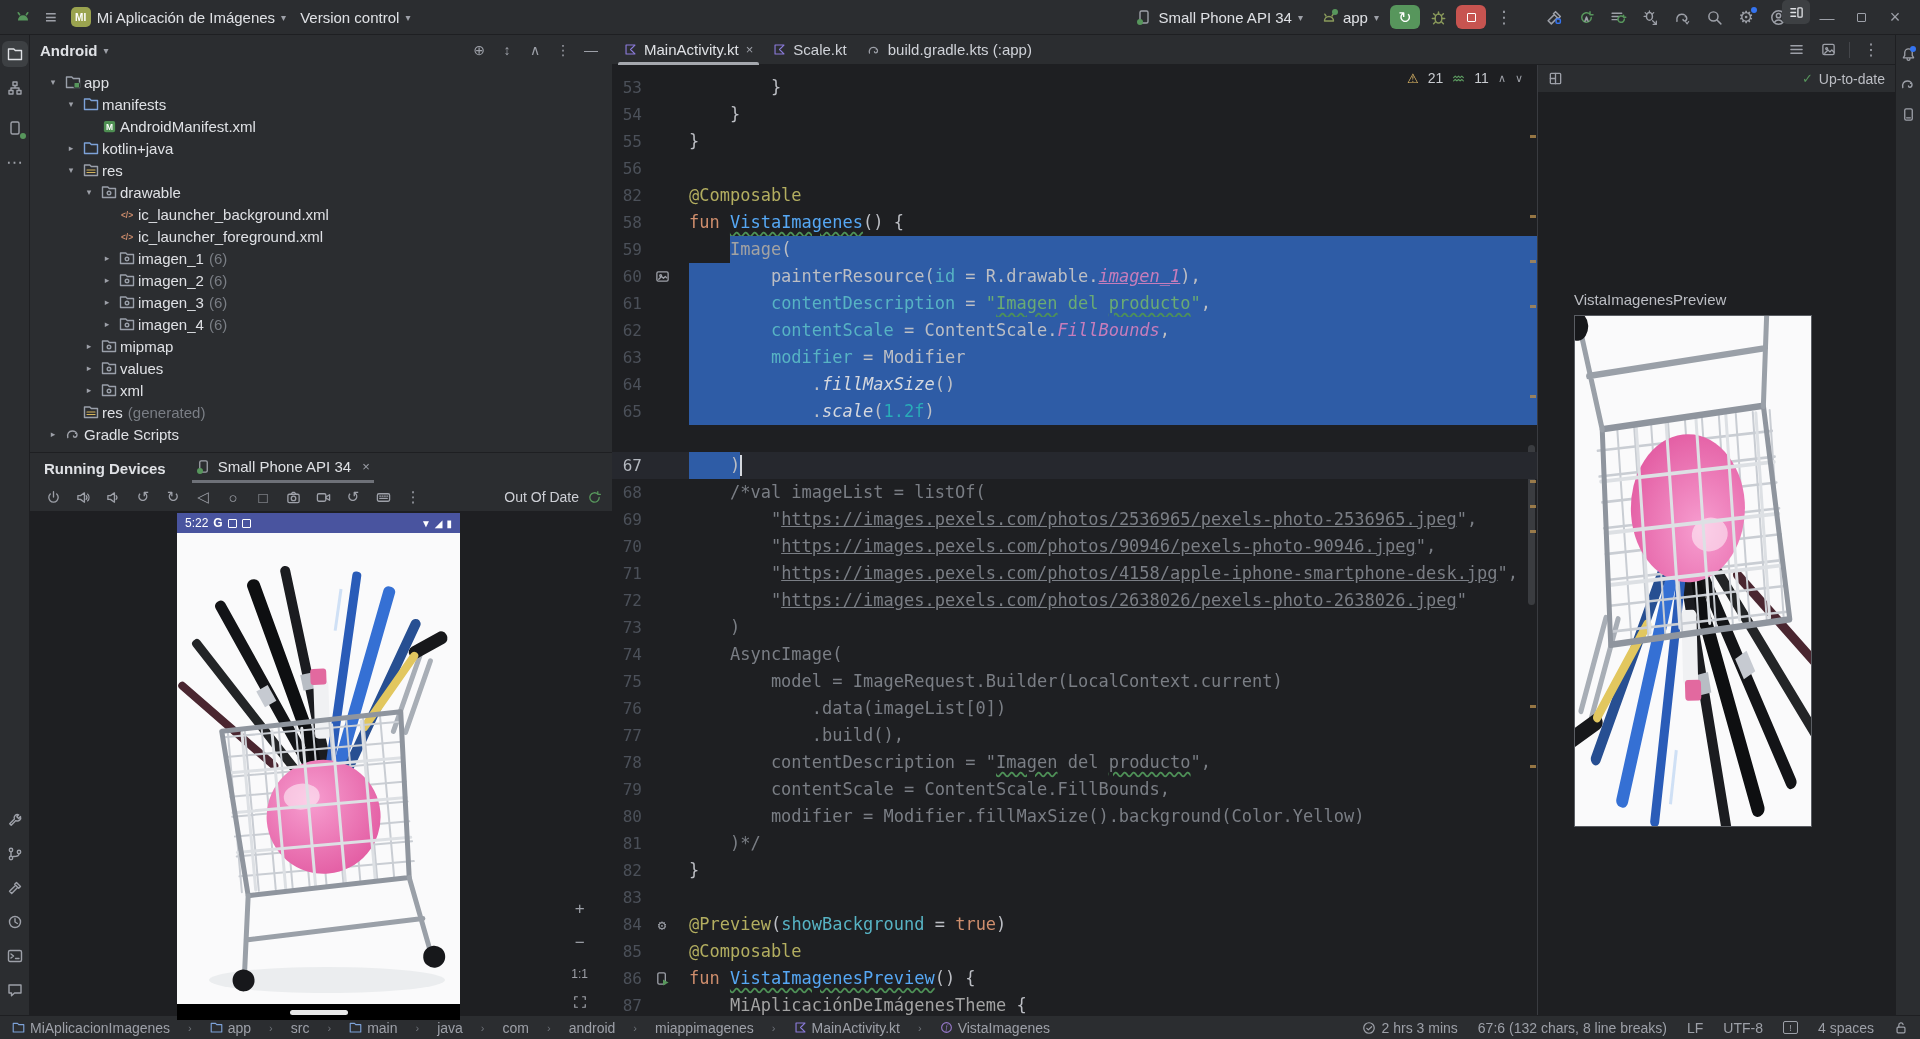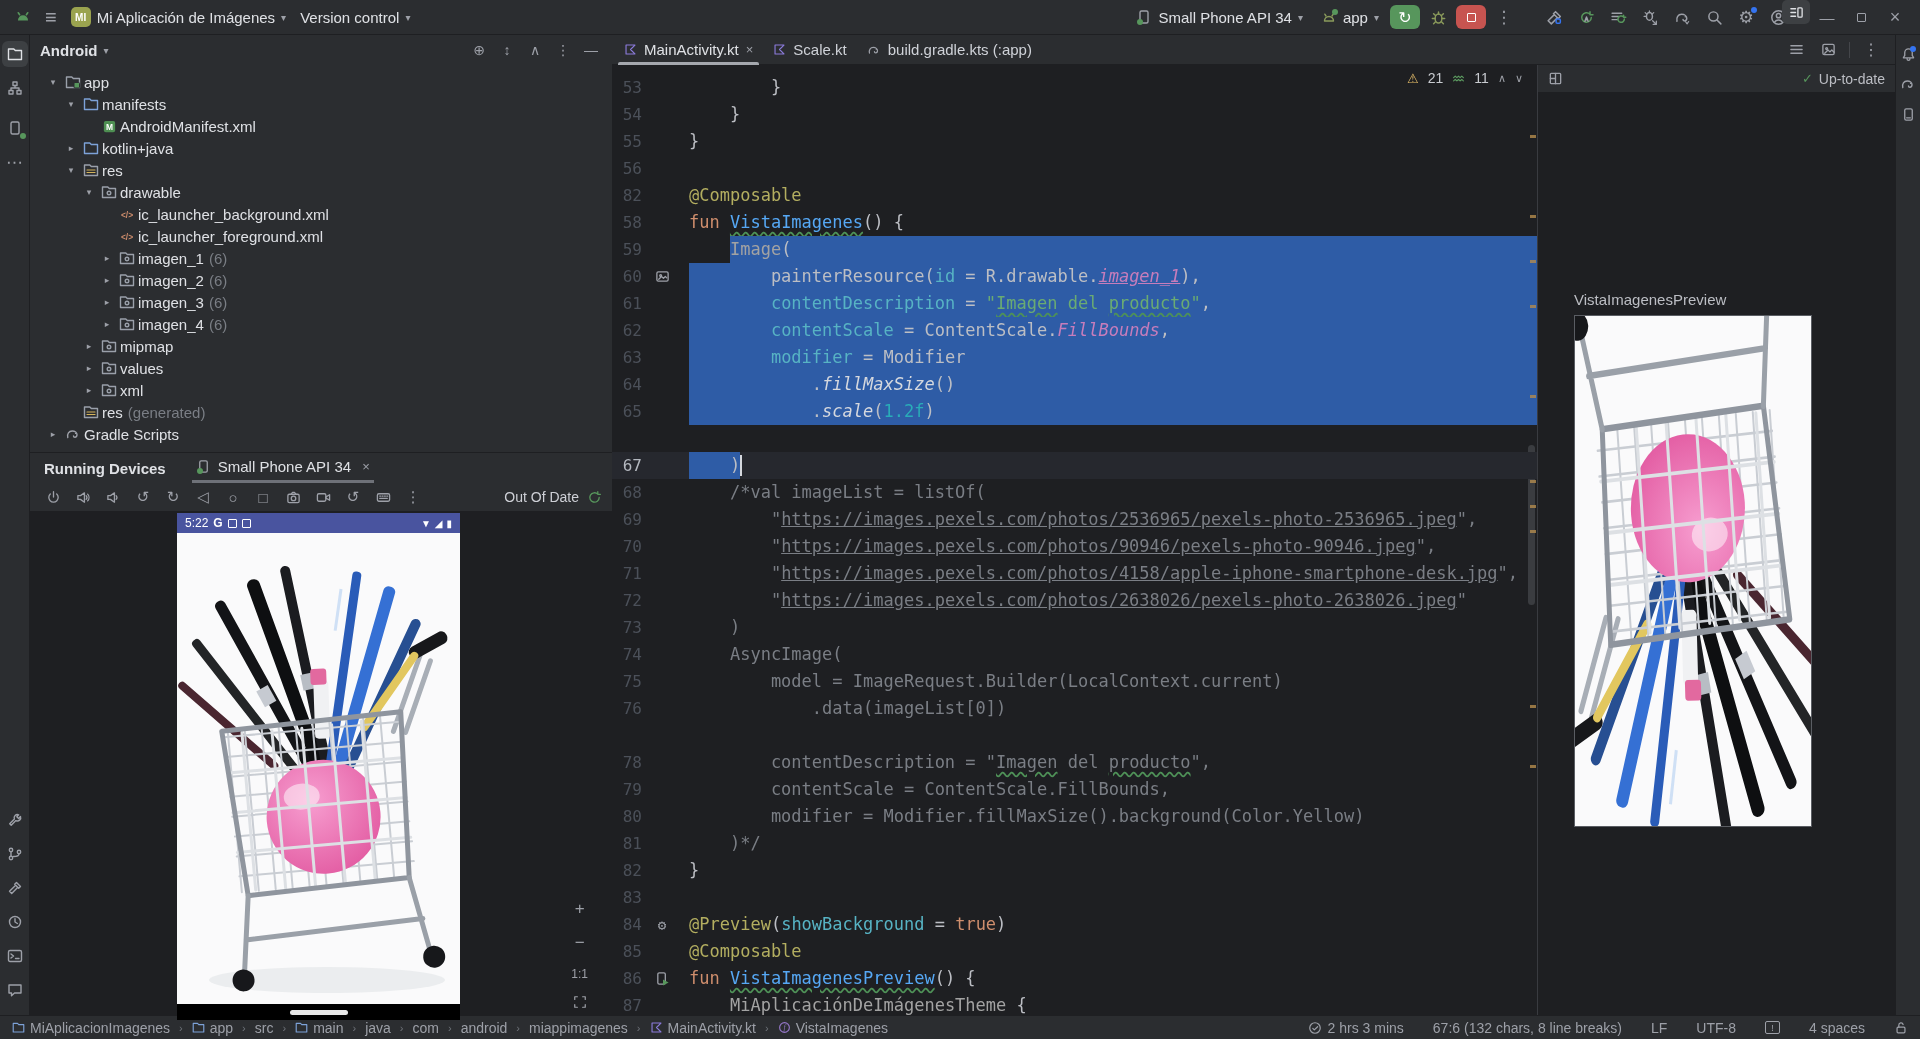--- a/index.html
+++ b/index.html
@@ -103,24 +103,24 @@
   #pvhead { height:28px; background:#2b2d30; border-bottom:1px solid #1e1f22; display:flex; align-items:center; padding:0 10px; color:#9da0a8; }
   #pvhead .right { margin-left:auto; display:flex; align-items:center; gap:6px; color:#bcbec4; font-size:14px; }
   #pvhead .ok { color:#57965c; font-size:13px; }
   #pvbody { position:relative; flex:1; }
   #pvlabel { position:absolute; left:36px; top:198px; font-size:15px; color:#bcbec4; }
   #pvimg { position:absolute; left:36px; top:222px; width:238px; height:512px; border:1px solid #5a5d63; overflow:hidden; background:#fff; }
   #pvimg .rot { width:100%; height:100%; transform:rotate(180deg) scale(1.2); }
   #pvimg svg { width:100%; height:100%; stroke:none; }
   
   #statusbar { height:24px; background:#2b2d30; border-top:1px solid #1e1f22; display:flex; align-items:center; padding:0 12px; font-size:14px; color:#9da0a8; }
-  #crumbs { display:flex; align-items:center; gap:9px; }
+  #crumbs { display:flex; align-items:center; gap:18px; }
   .crumb { display:flex; align-items:center; gap:5px; color:#9da0a8; }
   .csep { color:#6f737a; font-size:11px; }
-  #sright { margin-left:auto; display:flex; align-items:center; gap:29px;justify-content:center; }
+  #sright { margin-left:auto; display:flex; align-items:center; gap:20px;justify-content:center; }
   #sright .item { display:flex; align-items:center; gap:6px; }
   .ibox { width:15px; height:13px; border:1.2px solid #9da0a8; border-radius:2px; font-size:9px; display:flex; align-items:center; justify-content:center; color:#9da0a8; }
 </style>
 </head>
 <body>
 
 <svg width="0" height="0" style="position:absolute">
   <defs>
     <radialGradient id="pg" cx="0.4" cy="0.35" r="0.8">
       <stop offset="0" stop-color="#f79ed0"></stop>
@@ -796,20 +796,24 @@
               <span class="codeln"><span class="tk cmt">    AsyncImage(</span></span>
             </div>
             <div class="cl" style="top: 603px;">
               <span class="ln">75</span>
               <span class="codeln"><span class="tk cmt">        model = ImageRequest.Builder(LocalContext.current)</span></span>
             </div>
             <div class="cl" style="top: 630px; text-decoration: underline;">
               <span class="ln">76</span>
               <span class="codeln"><span class="tk cmt">            .data(imageList[0])</span></span>
             </div>
+            <div class="cl" style="top: 657px;">
+              <span class="ln">77</span>
+              <span class="codeln"><span class="tk cmt">            .build(),</span></span>
+            </div>
             <div class="cl" style="top: 684px;">
               <span class="ln">78</span>
               <span class="codeln"><span class="tk cmt">        contentDescription = "</span><span class="tk cmt squig">Imagen</span><span class="tk cmt"> del </span><span class="tk cmt squig">producto</span><span class="tk cmt">",</span></span>
             </div>
             <div class="cl" style="top: 711px;">
               <span class="ln">79</span>
               <span class="codeln"><span class="tk cmt">        contentScale = ContentScale.FillBounds,</span></span>
             </div>
             <div class="cl" style="top: 738px;">
               <span class="ln">80</span>

